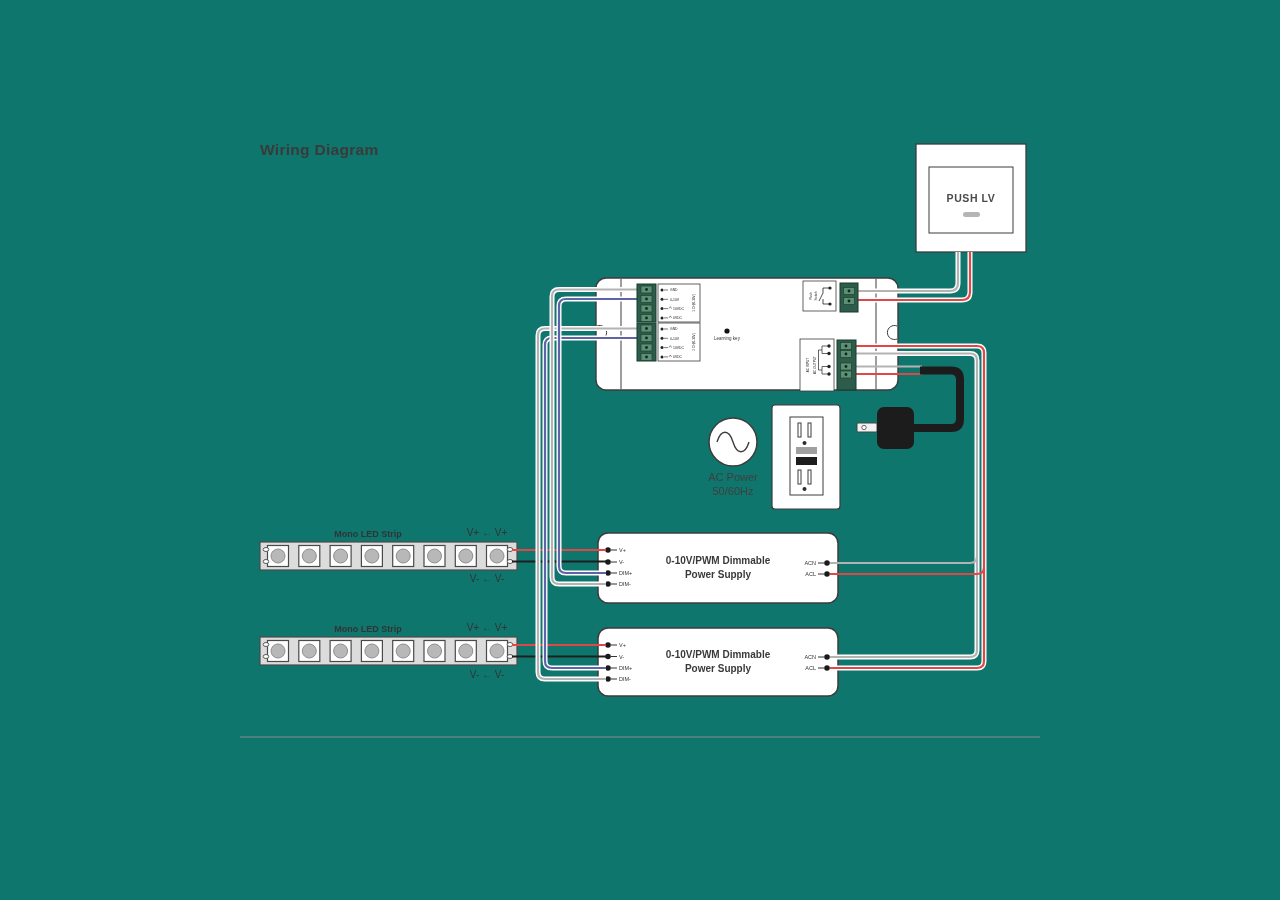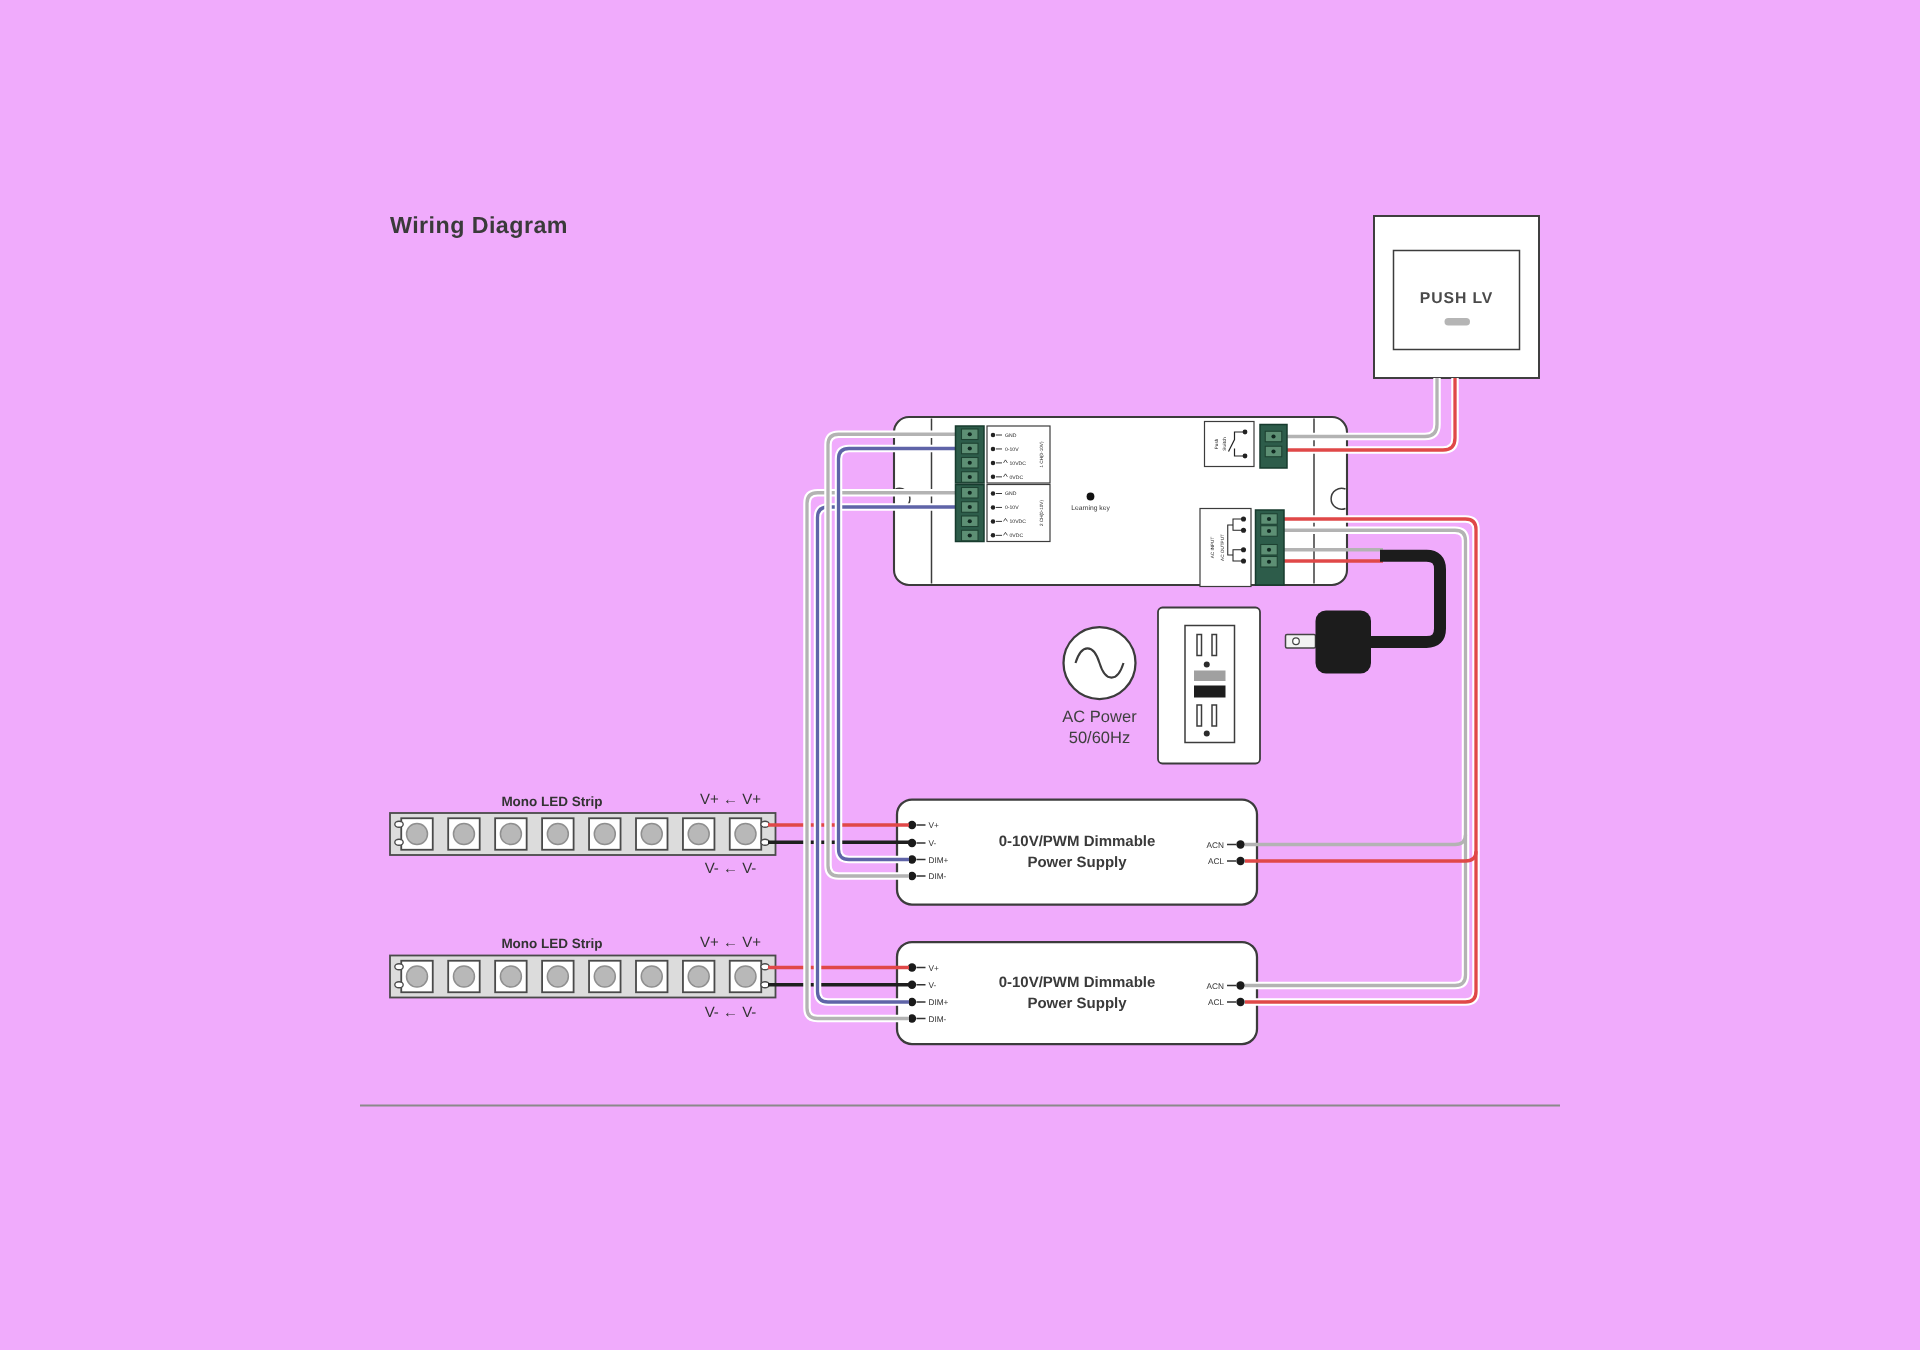--- a/index.html
+++ b/index.html
@@ -1,16 +1,16 @@
 <!DOCTYPE html>
 <html><head>
 <meta charset="utf-8">
 <style>
   html,body{margin:0;padding:0;background:#ffffff;}
-  .stage{position:relative;width:1280px;height:900px;background:#f0abfc;overflow:hidden;text-decoration:underline;}
+  .stage{position:relative;width:1280px;height:900px;background:#0f766e;overflow:hidden;text-decoration:underline;}
   svg{position:absolute;left:0;top:0;}
   text{font-family:"Liberation Sans","DejaVu Sans",sans-serif;fill:#3a3a3a;}
   .title{font-size:15.5px;font-weight:bold;letter-spacing:.3px;}
   .box-label{font-size:10.5px;font-weight:bold;letter-spacing:.6px;fill:#4a4a4a;}
   .psu-title{font-size:10px;font-weight:bold;fill:#3a3a3a;}
   .term-label{font-size:5.5px;fill:#333;}
   .tiny{font-size:3.4px;fill:#222;}
   .side{font-size:3.1px;fill:#222;}
   .note{font-size:10px;fill:#333;}
   .strip-label{font-size:9px;font-weight:bold;fill:#333;}

